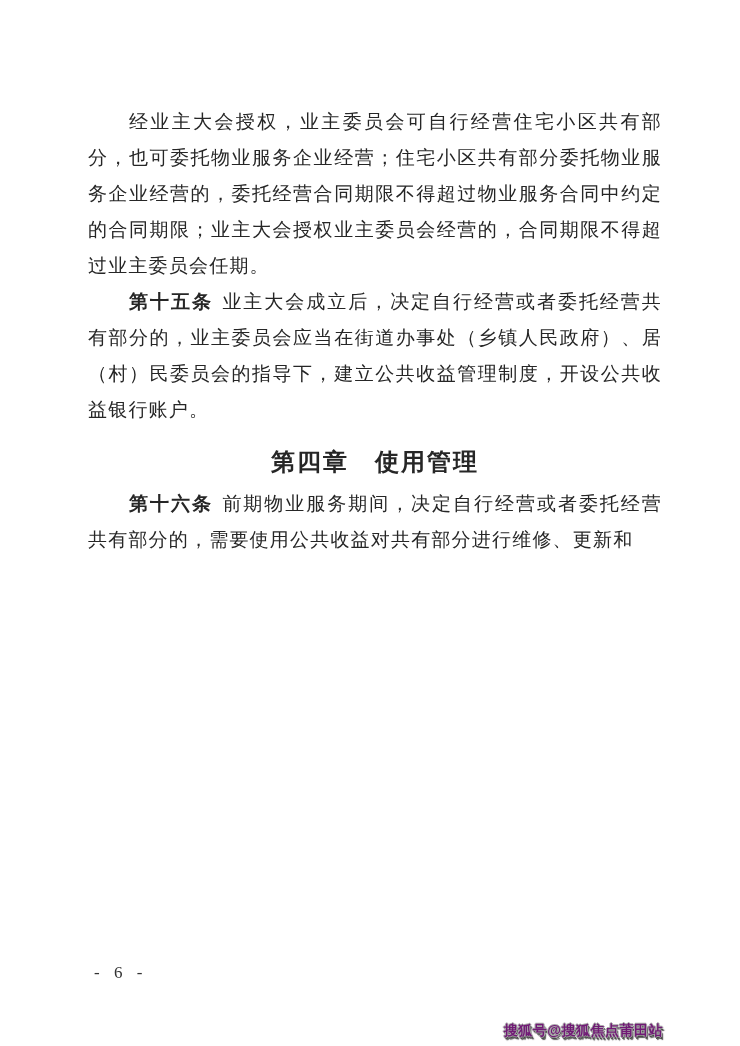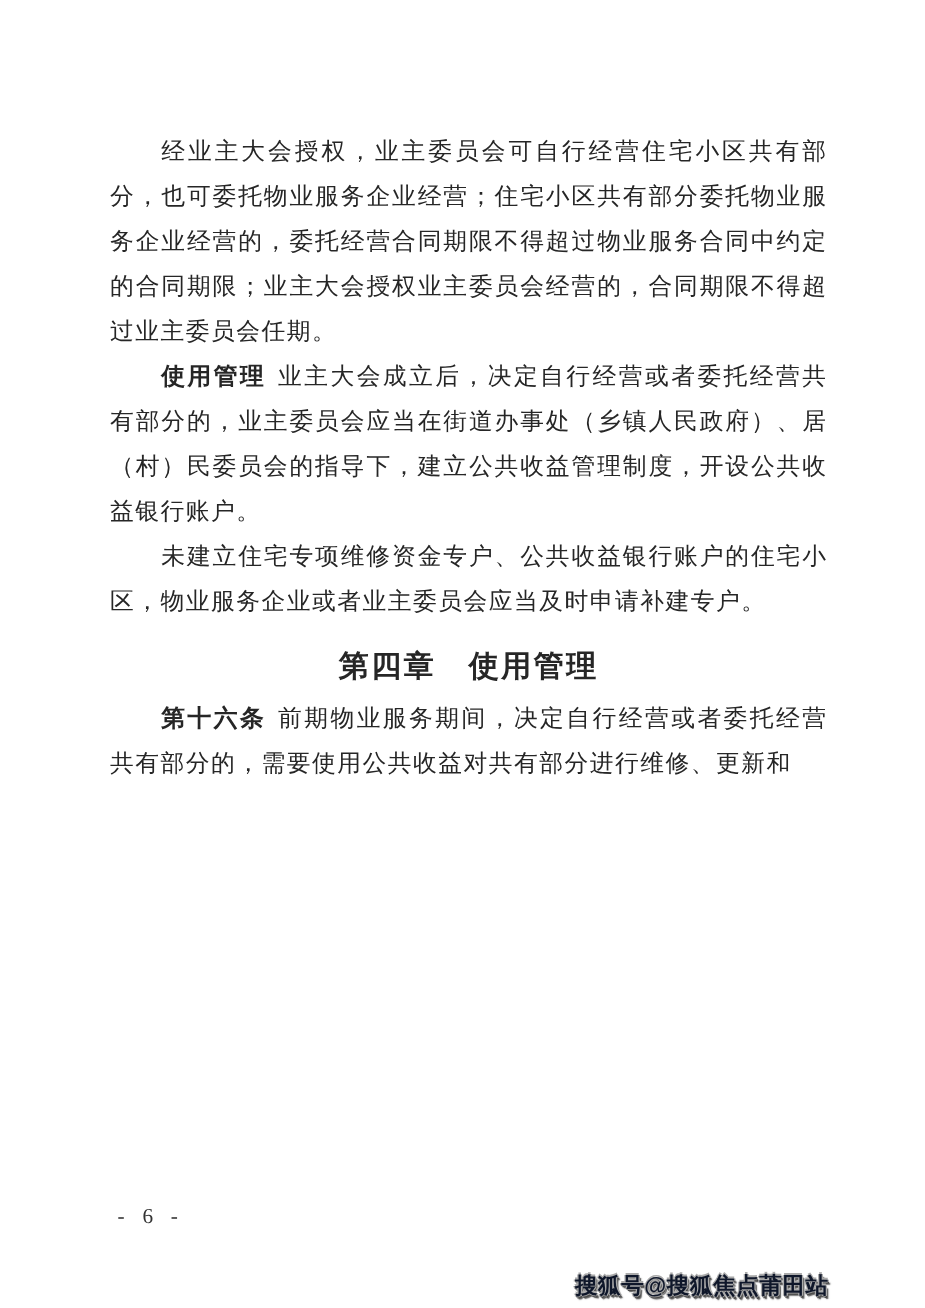--- a/index.html
+++ b/index.html
@@ -51,48 +51,47 @@
     top: 963px;
     font-size: 17px;
     letter-spacing: 5px;
     color: #333333;
   }
   .watermark {
     position: absolute;
     right: 4px;
     bottom: 6px;
     font-family: "Liberation Sans", "DejaVu Sans", sans-serif;
-    font-size: 18px;
+    font-size: 14px;
     font-weight: bold;
     letter-spacing: 0.5px;
-    color: #0f172a;
+    color: #701a75;
     text-shadow:
       1px 0 0 #ababab,
       -1px 0 0 #ababab,
       0 -1px 0 #ababab,
       0 1px 0 #8a8a8a,
       1px 2px 0 #4a4a4a,
       2px 3px 1px #555555;
     white-space: nowrap;
   }
 </style>
 </head>
 <body>
 
 <div class="page">
 
   <div class="content">
 
     <p class="body-para"><span class="para-lead"></span><span>经业主大会授权，业主委员会可自行经营住宅小区共有部分，也可委托物业服务企业经营；住宅小区共有部分委托物业服务企业经营的，委托经营合同期限不得超过物业服务合同中约定的合同期限；业主大会授权业主委员会经营的，合同期限不得超过业主委员会任期。</span></p>
 
 
-    <p class="body-para"><span class="para-lead">使用管理</span><span>业主大会成立后，决定自行经营或者委托经营共有部分的，业主委员会应当在街道办事处（乡镇人民政府）、居（村）民委员会的指导下，建立公共收益管理制度，开设公共收益银行账户。</span></p>
+    <p class="body-para"><span class="para-lead">第十五条</span><span>业主大会成立后，决定自行经营或者委托经营共有部分的，业主委员会应当在街道办事处（乡镇人民政府）、居（村）民委员会的指导下，建立公共收益管理制度，开设公共收益银行账户。</span></p>
 
 
-    <p class="body-para"><span class="para-lead"></span><span>未建立住宅专项维修资金专户、公共收益银行账户的住宅小区，物业服务企业或者业主委员会应当及时申请补建专户。</span></p>
 
     <h2 class="chapter-heading">第四章　使用管理</h2>
 
     <p class="body-para"><span class="para-lead">第十六条</span><span>前期物业服务期间，决定自行经营或者委托经营共有部分的，需要使用公共收益对共有部分进行维修、更新和</span></p>
 
   </div>
 
   <div class="page-number">- 6 -</div>
 
   <div class="watermark">搜狐号@搜狐焦点莆田站</div>

